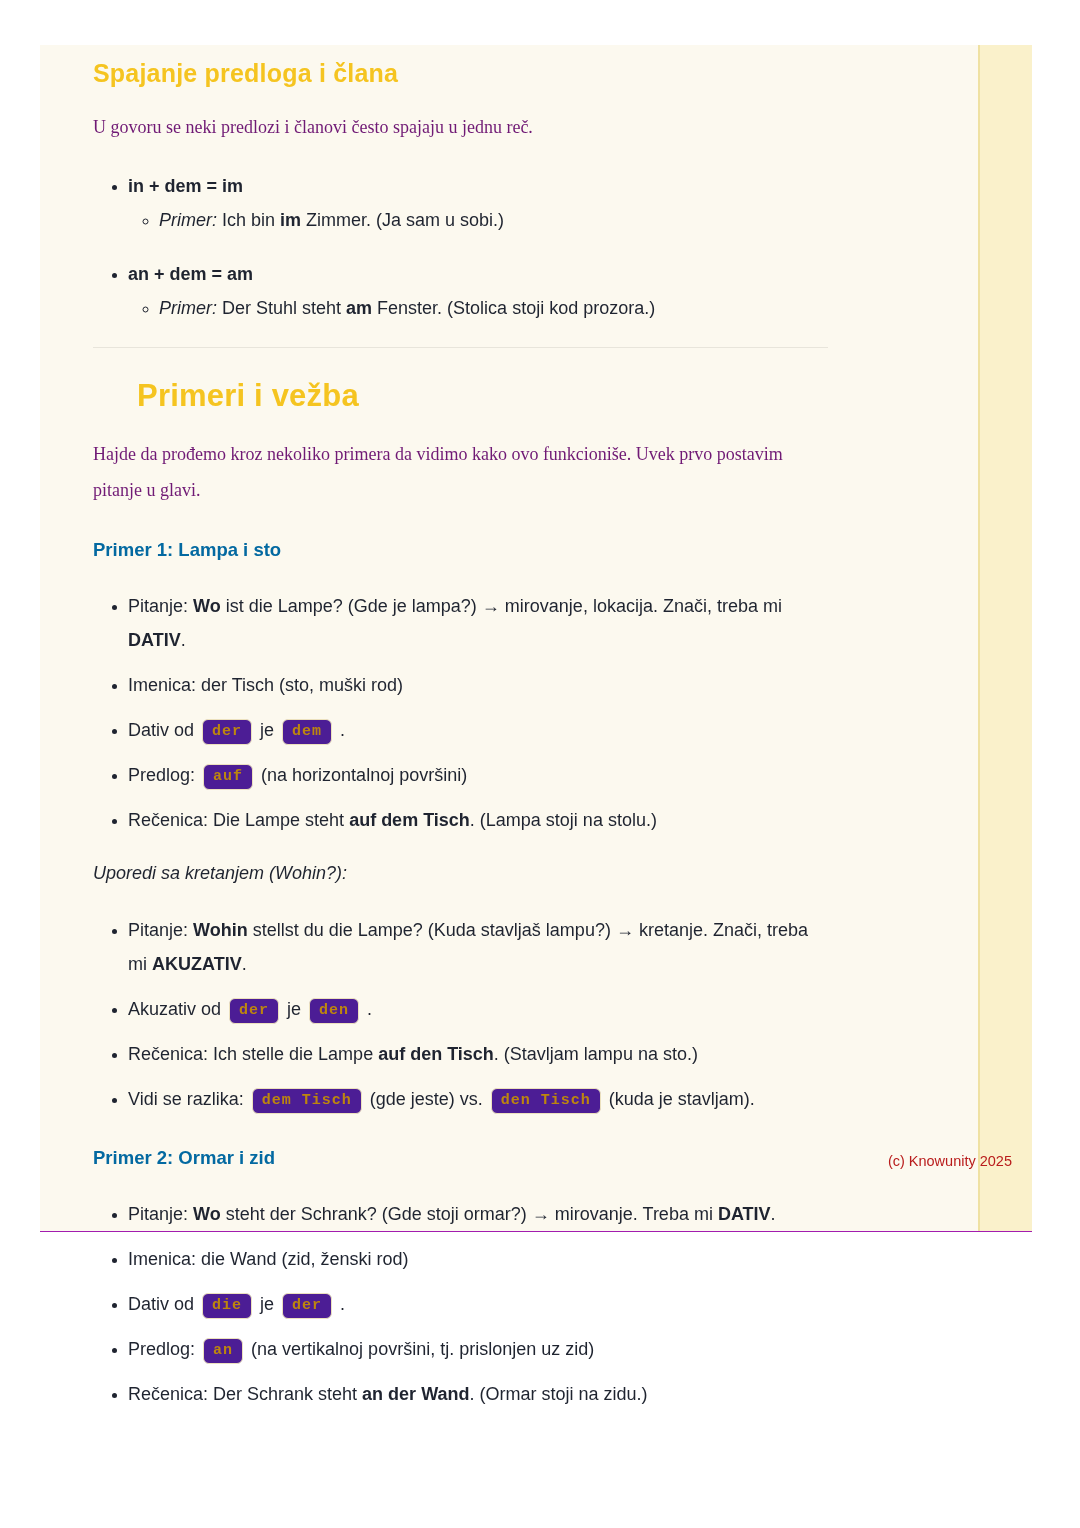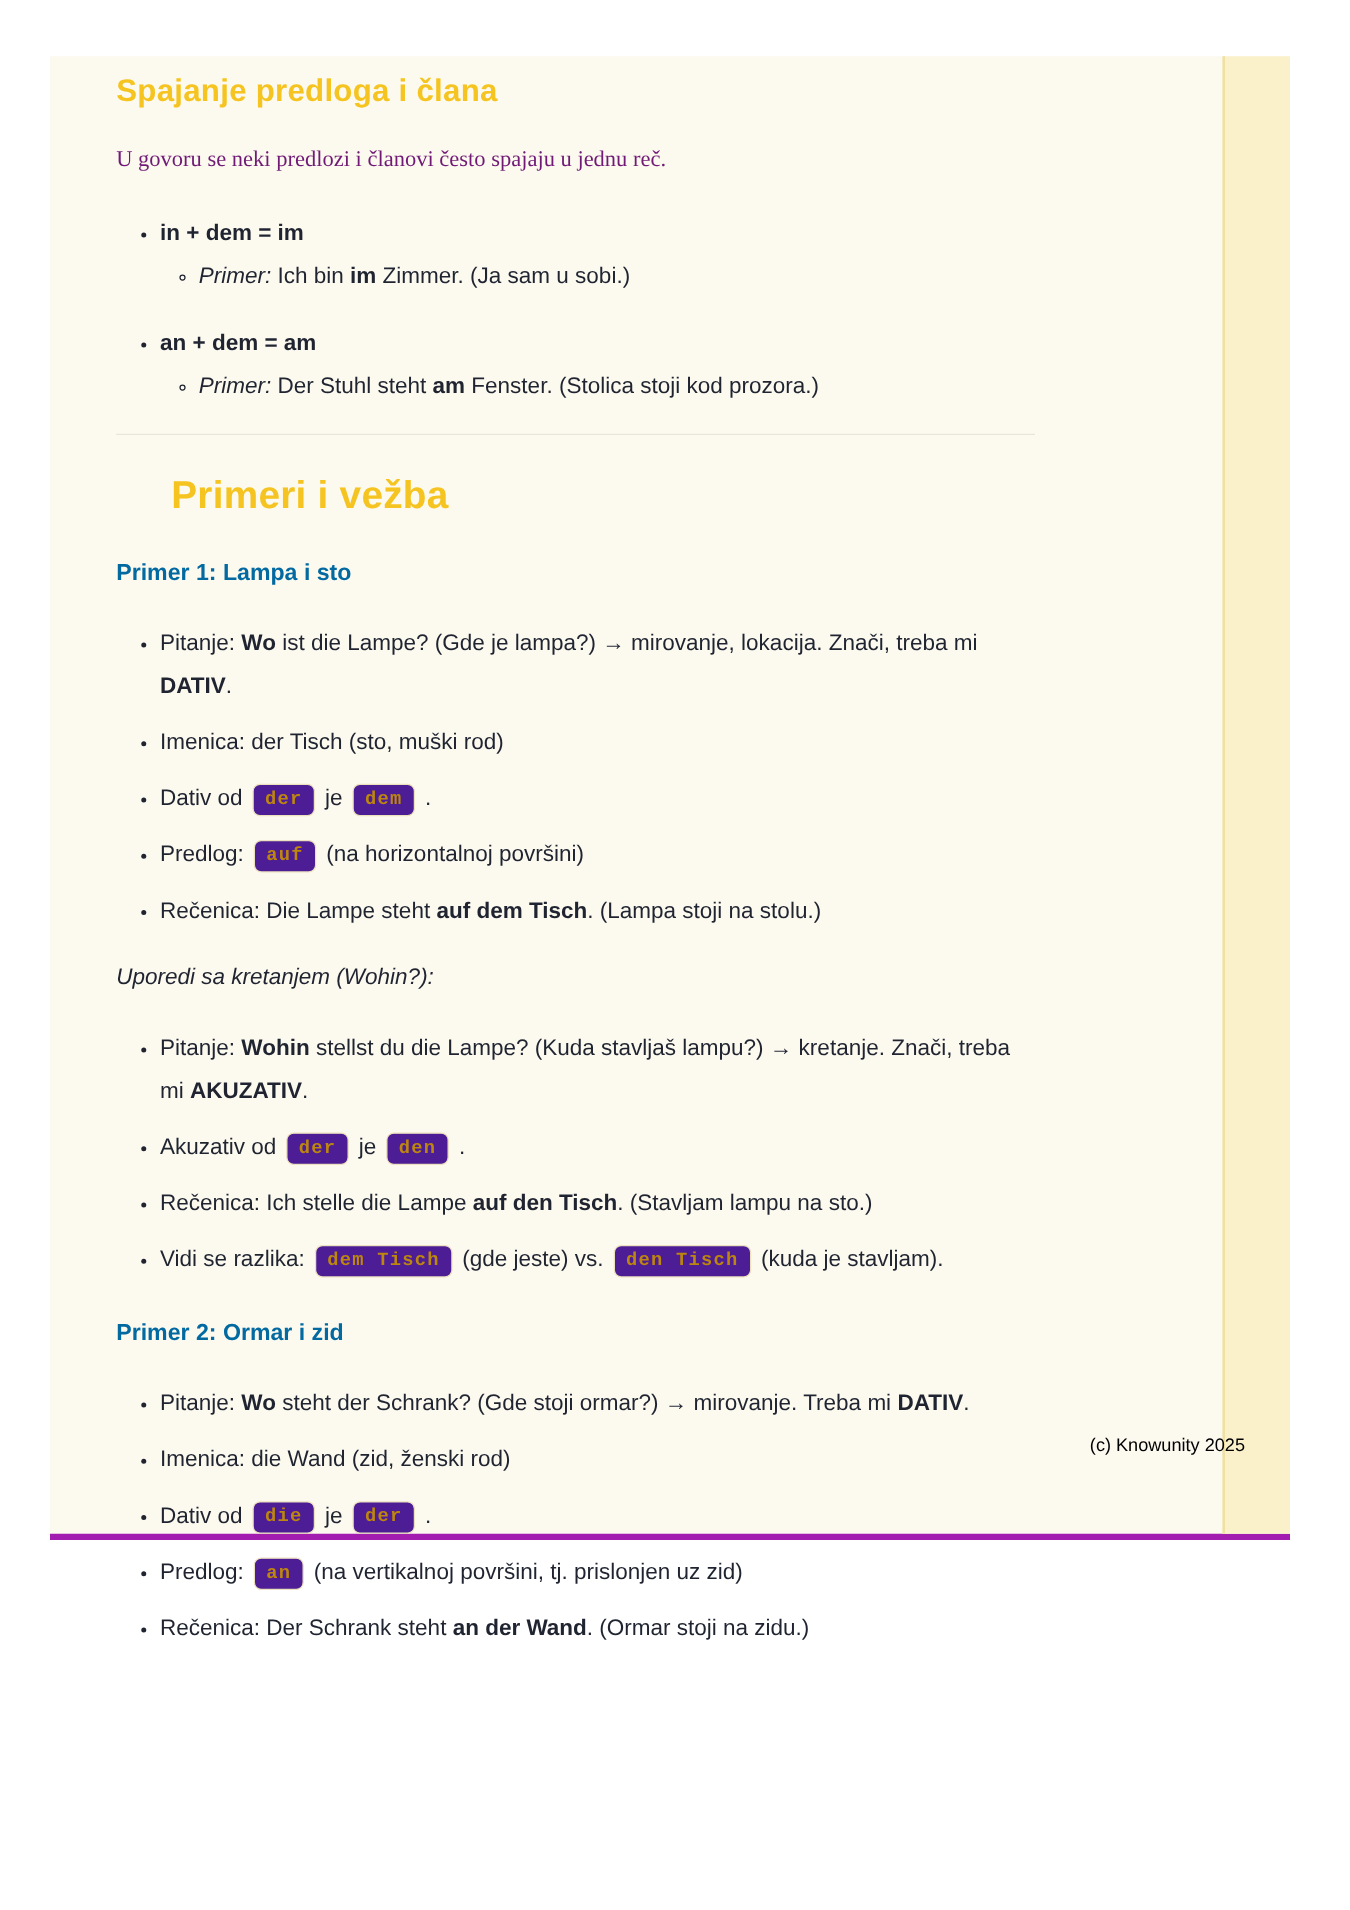--- a/index.html
+++ b/index.html
@@ -3,21 +3,21 @@
 <meta charset="utf-8">
 <style>
   * { margin: 0; padding: 0; box-sizing: border-box; }
   html, body { width: 1080px; height: 1528px; background: #ffffff; }
   body { font-family: "Liberation Sans", sans-serif; color: #1F2430; position: relative; }
 
   .page {
     position: absolute; left: 40px; top: 45px;
     width: 992px; height: 1187px;
     background: #FCF9EF;
-    border-bottom: 5px solid #a21caf;
+    border-bottom: 1px solid #a21caf;
   }
   .stripe {
     position: absolute; right: 0; top: 0; bottom: 0; width: 54px;
     background: #FAF1CB;
     border-left: 2px solid #EFE1A2;
   }
   .content {
     position: relative;
     padding: 10px 204px 0 53px; 
   }
@@ -56,22 +56,22 @@
   .chip {
     font-family: "Liberation Mono", monospace;
     font-size: 15px; font-weight: 700; color: #BD860E;
     background: #4c1d95; border: 1px solid #ECE1BE;
     border-radius: 6px; padding: 2px 9px 3px 9px; margin: 0 3px;
     display: inline-block; line-height: 19px; vertical-align: 1px;
     letter-spacing: 1px;
   }
 
   .footer {
-    position: absolute; right: 36px; bottom: 62px;
-    font-size: 14.5px; color: #000000; z-index: 2;
+    position: absolute; right: 20px; bottom: 62px;
+    font-size: 14.5px; color: #b91c1c; z-index: 2;
   }
 </style>
 </head>
 <body>
 
 <div class="page">
   <div class="stripe"></div>
 
   <div class="content">
 
@@ -91,20 +91,21 @@
         <ul class="l2">
           <li><span class="i">Primer:</span><span> Der Stuhl steht </span><span class="b">am</span><span> Fenster. (Stolica stoji kod prozora.)</span></li>
         </ul>
       </li>
     </ul>
 
     <hr class="divider">
 
     <h1 class="main-title">Primeri i vežba</h1>
 
+    <p class="body-text">Hajde da prođemo kroz nekoliko primera da vidimo kako ovo funkcioniše. Uvek prvo postavim pitanje u glavi.</p>
 
     <p class="subhead">Primer 1: Lampa i sto</p>
 
     <ul class="l1">
       <li><span>Pitanje: </span><span class="b">Wo</span><span> ist die Lampe? (Gde je lampa?) → mirovanje, lokacija. Znači, treba mi </span><span class="b">DATIV</span><span>.</span></li>
       <li><span>Imenica: der Tisch (sto, muški rod)</span></li>
       <li><span>Dativ od </span><span class="chip">der</span><span> je </span><span class="chip">dem</span><span> .</span></li>
       <li><span>Predlog: </span><span class="chip">auf</span><span> (na horizontalnoj površini)</span></li>
       <li><span>Rečenica: Die Lampe steht </span><span class="b">auf dem Tisch</span><span>. (Lampa stoji na stolu.)</span></li>
     </ul>

